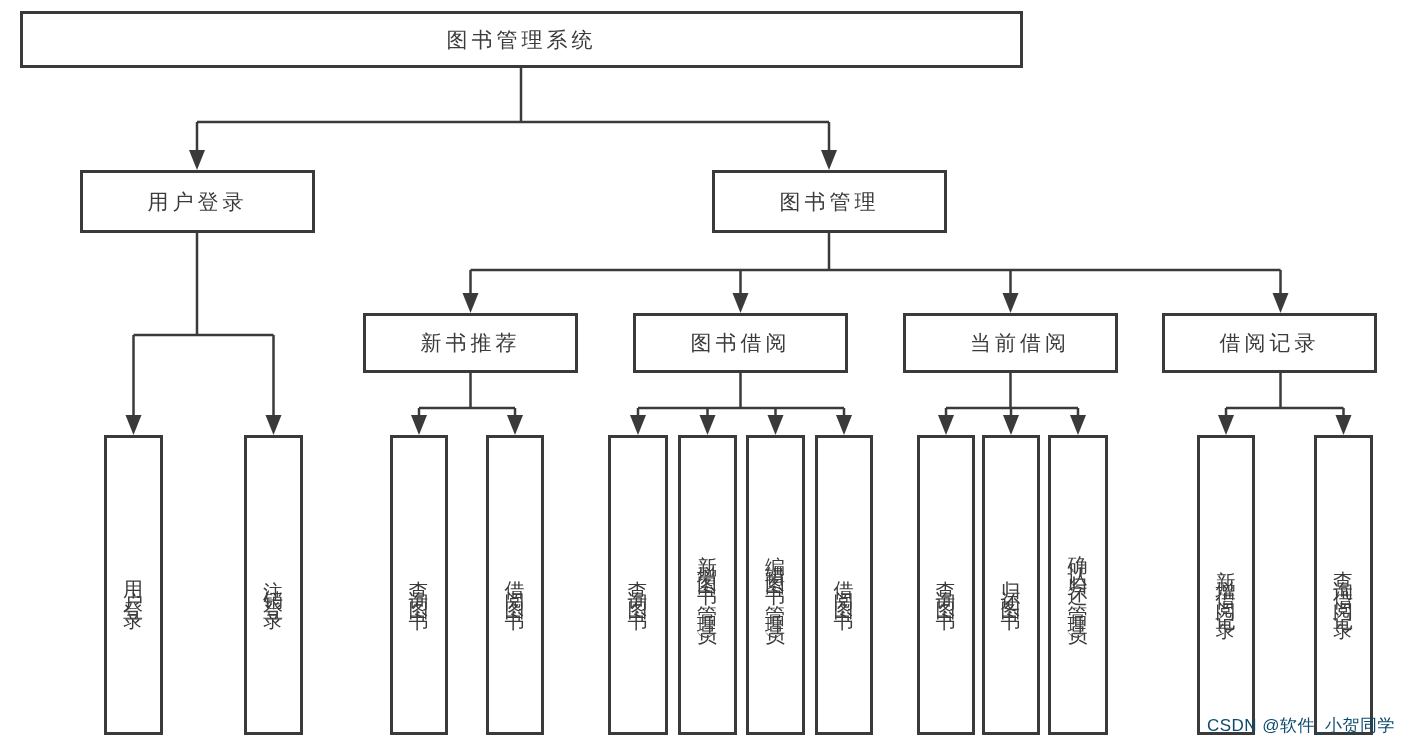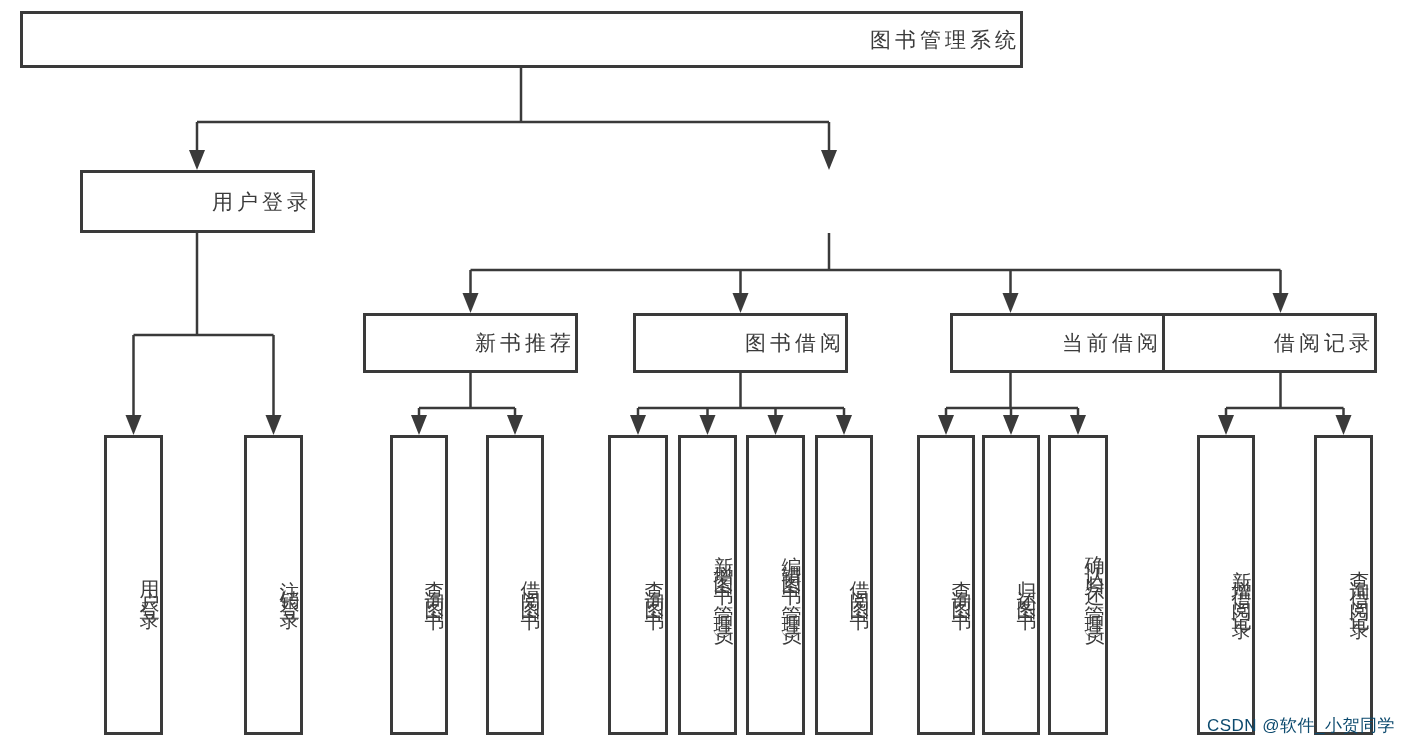--- a/index.html
+++ b/index.html
@@ -23,21 +23,21 @@
   }
   #connectors line { stroke: #3a3a3a; stroke-width: 2.5; }
   #connectors polygon { fill: #3a3a3a; }
   .node {
     position: absolute;
     box-sizing: border-box;
     border: 3px solid #3a3a3a;
     background: #ffffff;
     display: flex;
     align-items: center;
-    justify-content: flex-end;
+    justify-content: center;
     color: #3b3b3b;
   }
   .hbox span {
     font-size: 21px;
     letter-spacing: 4px;
     white-space: nowrap;
   }
   .vbox span {
     writing-mode: vertical-rl;
     text-orientation: mixed;
@@ -47,21 +47,21 @@
   }
   
   .n-root  { left: 20px;   top: 11px;  width: 1003px; height: 57px; }
   
   .n-l2a   { left: 80px;   top: 170px; width: 235px;  height: 63px; }
   .n-l2b   { left: 712px;  top: 170px; width: 235px;  height: 63px; }
   
   .n-l3    { top: 313px; height: 60px; width: 215px; }
   .n-l3a   { left: 363px; }
   .n-l3b   { left: 633px; }
-  .n-l3c   { left: 950px; padding-left: 19px; }
+  .n-l3c   { left: 903px; padding-left: 19px; }
   .n-l3d   { left: 1162px; }
   
   .leaf    { top: 435px; height: 300px; }
   .lf1  { left: 104px;  width: 59px; }
   .lf2  { left: 244px;  width: 59px; }
   .lf3  { left: 390px;  width: 58px; }
   .lf4  { left: 486px;  width: 58px; }
   .lf5  { left: 608px;  width: 60px; }
   .lf6  { left: 678px;  width: 59px; }
   .lf7  { left: 746px;  width: 59px; }
@@ -149,20 +149,23 @@
     <polygon points="1335.5,415 1351.5,415 1343.5,435"></polygon>
   </svg>
 
   <div class="node hbox n-root">
     <span>图书管理系统</span>
   </div>
 
   <div class="node hbox n-l2a">
     <span>用户登录</span>
   </div>
+  <div class="node hbox n-l2b">
+    <span>图书管理</span>
+  </div>
 
   <div class="node hbox n-l3 n-l3b">
     <span>图书借阅</span>
   </div>
   <div class="node hbox n-l3 n-l3a">
     <span>新书推荐</span>
   </div>
   <div class="node hbox n-l3 n-l3c">
     <span>当前借阅</span>
   </div>

